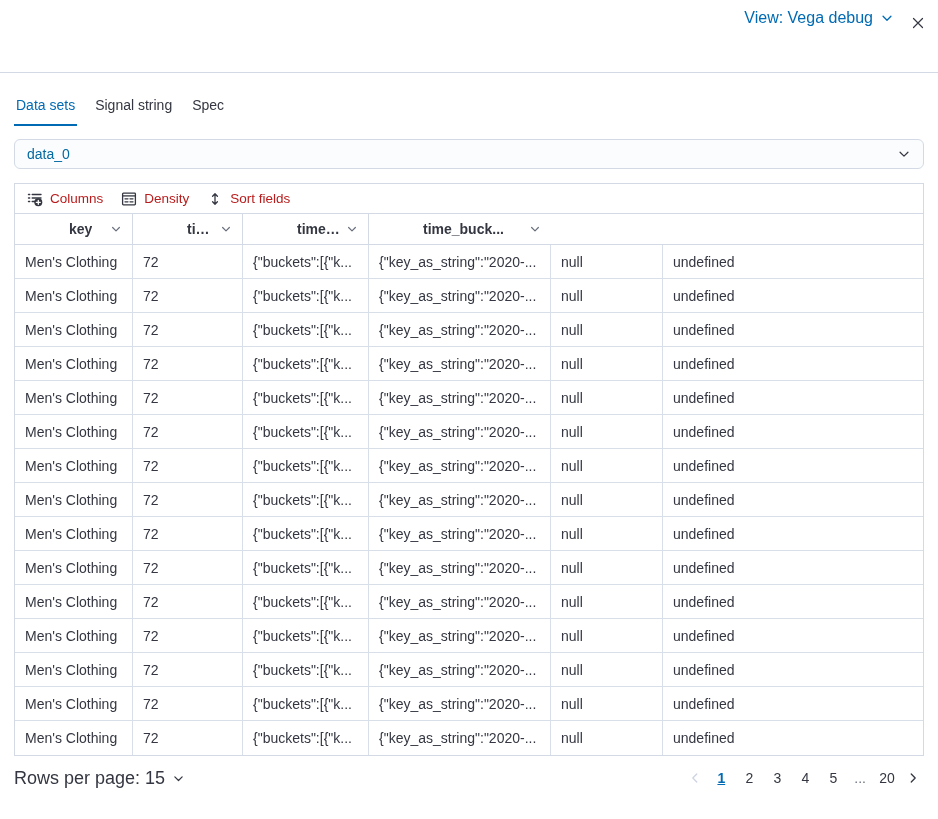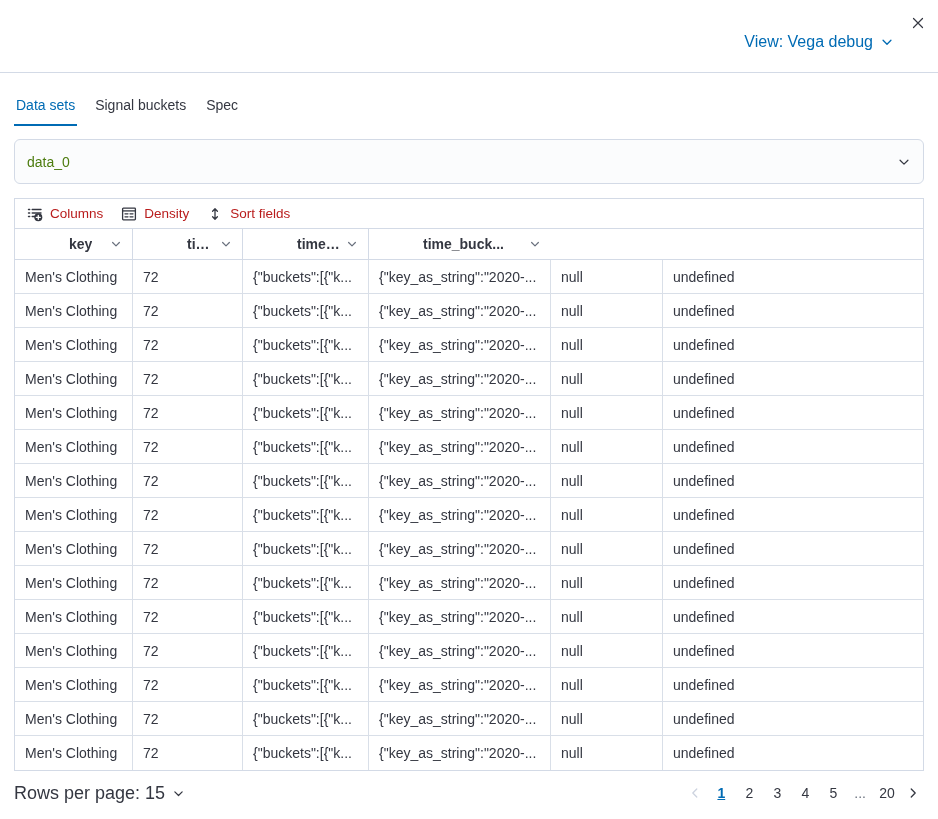--- a/index.html
+++ b/index.html
@@ -8,21 +8,21 @@
     width: 938px; height: 819px;
     background: #ffffff;
     color: #343741;
     font-family: "Liberation Sans", sans-serif;
     font-size: 14px;
     overflow: hidden;
   }
   
   .topbar { position: relative; height: 73px; border-bottom: 1px solid #d3dae6; }
   .view-selector {
-    position: absolute; right: 38px; top: 32px;
+    position: absolute; right: 38px; top: 8px;
     display: flex; align-items: center; gap: 7px;
     color: #006BB4; font-size: 16px; cursor: pointer;
     background: none; border: none; font-family: inherit;
   }
   .close-btn {
     position: absolute; right: 8px; top: 12px;
     width: 22px; height: 22px; padding: 2px;
     background: none; border: none; color: #343741; cursor: pointer;
   }
   
@@ -30,25 +30,25 @@
   
   .tabs { display: flex; gap: 16px; padding-top: 20px; }
   .tab {
     background: none; border: none; font-family: inherit;
     font-size: 14px; color: #343741; cursor: pointer;
     padding: 4px 2px 11px; border-bottom: 2px solid transparent;
   }
   .tab.active { color: #006BB4; border-bottom-color: #006BB4; }
   
   .dataset-select {
-    margin-top: 13px; height: 45px;
+    margin-top: 13px; height: 30px;
     background: #fbfcfd; border: 1px solid #d3dae6; border-radius: 6px;
     display: flex; align-items: center; justify-content: space-between;
     padding: 0 12px; cursor: pointer; width: 100%;
-    font-family: inherit; font-size: 14px; color: #4d7c0f;
+    font-family: inherit; font-size: 14px; color: #0369a1;
   }
   .dataset-select .chev { color: #343741; }
   
   .grid { margin-top: 14px; border: 1px solid #d3dae6; }
   .toolbar {
     display: flex; align-items: center; gap: 18px;
     height: 30px; padding: 0 12px; border-bottom: 1px solid #d3dae6;
   }
   .tool-btn {
     display: flex; align-items: center; gap: 7px;
@@ -121,21 +121,21 @@
     <svg width="16" height="16" viewBox="0 0 16 16" stroke="currentColor" stroke-width="1.2" stroke-linecap="round">
         <path d="M3.5 3.5l9 9M12.5 3.5l-9 9"></path>
       </svg>
   </button>
 </div>
 
 <div class="content">
 
   <div class="tabs">
     <button class="tab active">Data sets</button>
-    <button class="tab">Signal buckets</button>
+    <button class="tab">Signal string</button>
     <button class="tab">Spec</button>
   </div>
 
   <button class="dataset-select">
     <span>data_0</span>
     <span class="chev">
       <svg width="14" height="14" viewBox="0 0 16 16" fill="none" stroke="currentColor" stroke-width="1.4" stroke-linecap="round" stroke-linejoin="round">
           <path d="M3.5 6l4.5 4.5L12.5 6"></path>
         </svg>
     </span>

